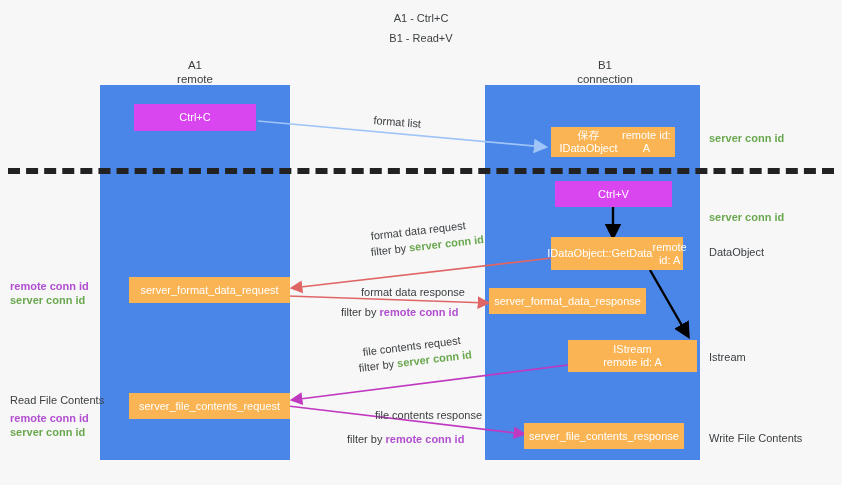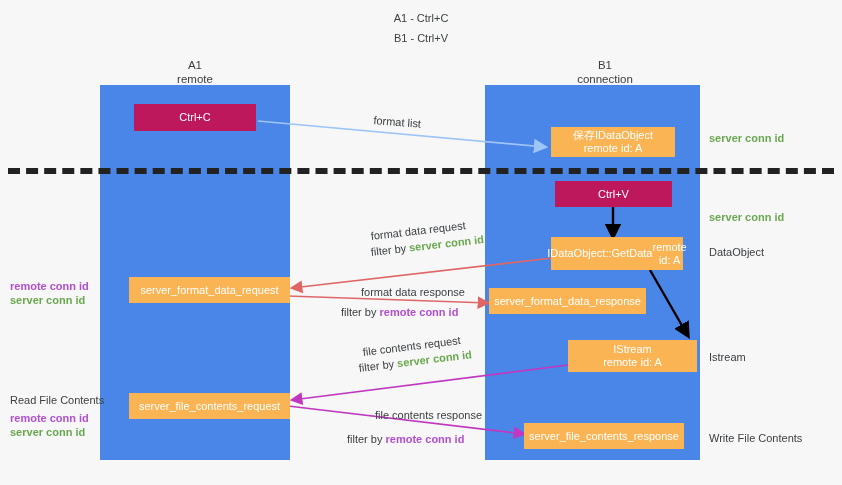--- a/index.html
+++ b/index.html
@@ -30,21 +30,21 @@
 
   
   .box{
     box-sizing:border-box;
     display:flex;align-items:center;justify-content:center;
     text-align:center;
     font-size:11px;line-height:13px;
     color:#ffffff;
     padding:2px 4px;
   }
-  .box.green{background:#be185d;}
+  .box.green{background:#d946ef;}
   .box.orange{background:#fbb454;}
   .box .l2{display:block;}
 
   
   .divider{
     left:8px;top:168px;width:826px;height:0;
     border-top:6px dashed #222222;
   }
 
   
@@ -63,21 +63,21 @@
 
   svg.layer{position:absolute;left:0;top:0;width:842px;height:485px;overflow:visible;}
 </style>
 </head>
 <body>
 
 <div id="stage">
 
   <div class="abs title">
     <div>A1 - Ctrl+C</div>
-    <div>B1 - Ctrl+V</div>
+    <div>B1 - Read+V</div>
   </div>
 
   <div class="abs lane-head" style="left:120px;top:58px;width:150px;">
     <div>A1</div>
     <div>remote</div>
   </div>
   <div class="abs lane-head" style="left:530px;top:58px;width:150px;">
     <div>B1</div>
     <div>connection</div>
   </div>
@@ -115,21 +115,21 @@
 
     <line x1="288" y1="406" x2="524" y2="434" stroke="#c038c0" stroke-width="1.6" marker-end="url(#ah-mag)"></line>
   </svg>
 
   <div class="abs box green" style="left:134px;top:104px;width:122px;height:27px;">Ctrl+C</div>
 
   <div class="abs box orange" style="left:129px;top:277px;width:161px;height:26px;">server_format_data_request</div>
 
   <div class="abs box orange" style="left:129px;top:393px;width:161px;height:26px;">server_file_contents_request</div>
 
-  <div class="abs box orange" style="left:551px;top:127px;width:124px;height:30px;flex-direction:column;">
+  <div class="abs box orange" style="left:551px;top:127px;width:124px;height:30px;flex-direction:row;align-items:flex-end;">
     <span class="l2">保存IDataObject</span>
     <span class="l2">remote id: A</span>
   </div>
 
   <div class="abs box green" style="left:555px;top:181px;width:117px;height:26px;">Ctrl+V</div>
 
   <div class="abs box orange" style="left:551px;top:237px;width:132px;height:33px;flex-direction:row;">
     <span class="l2">IDataObject::GetData</span>
     <span class="l2">remote id: A</span>
   </div>

